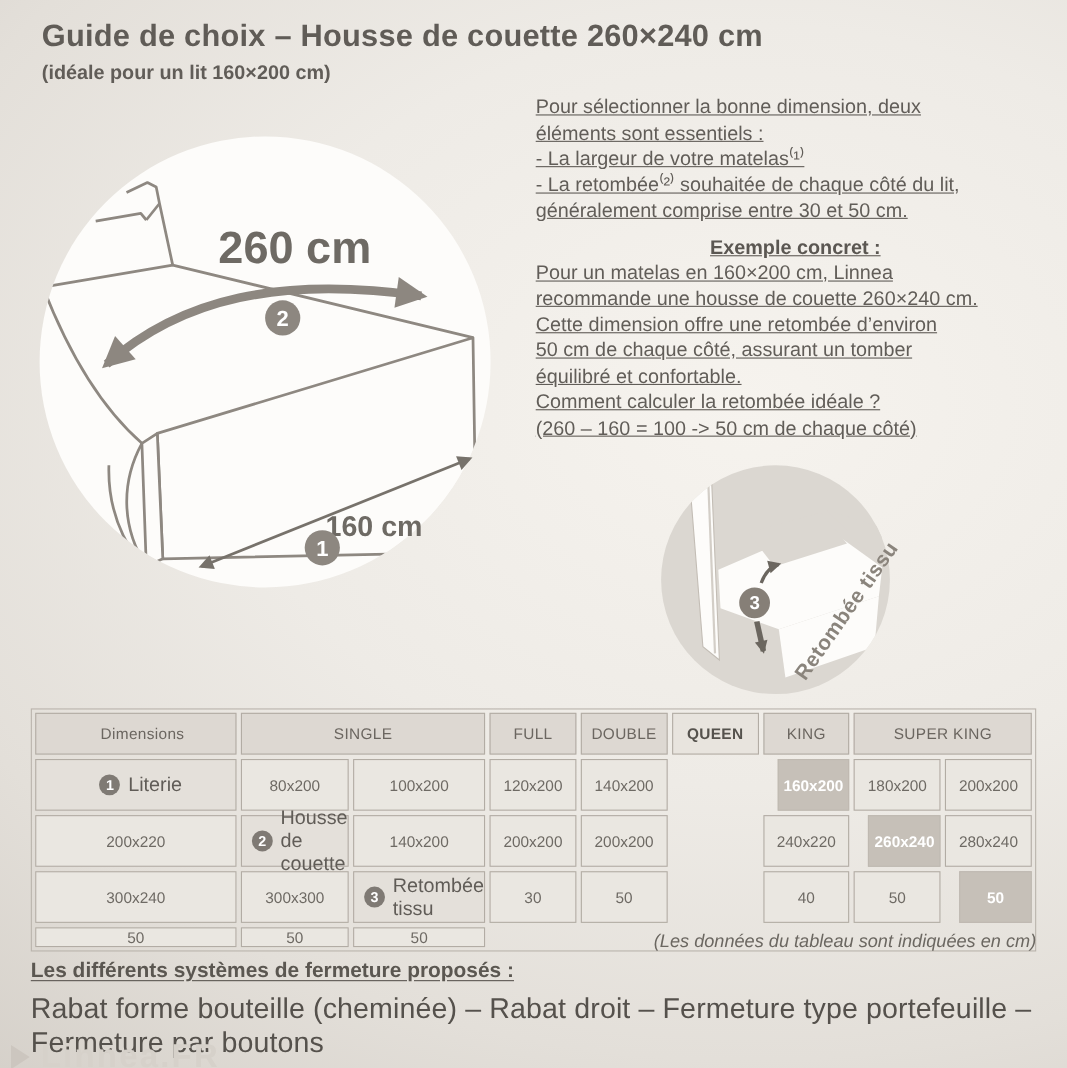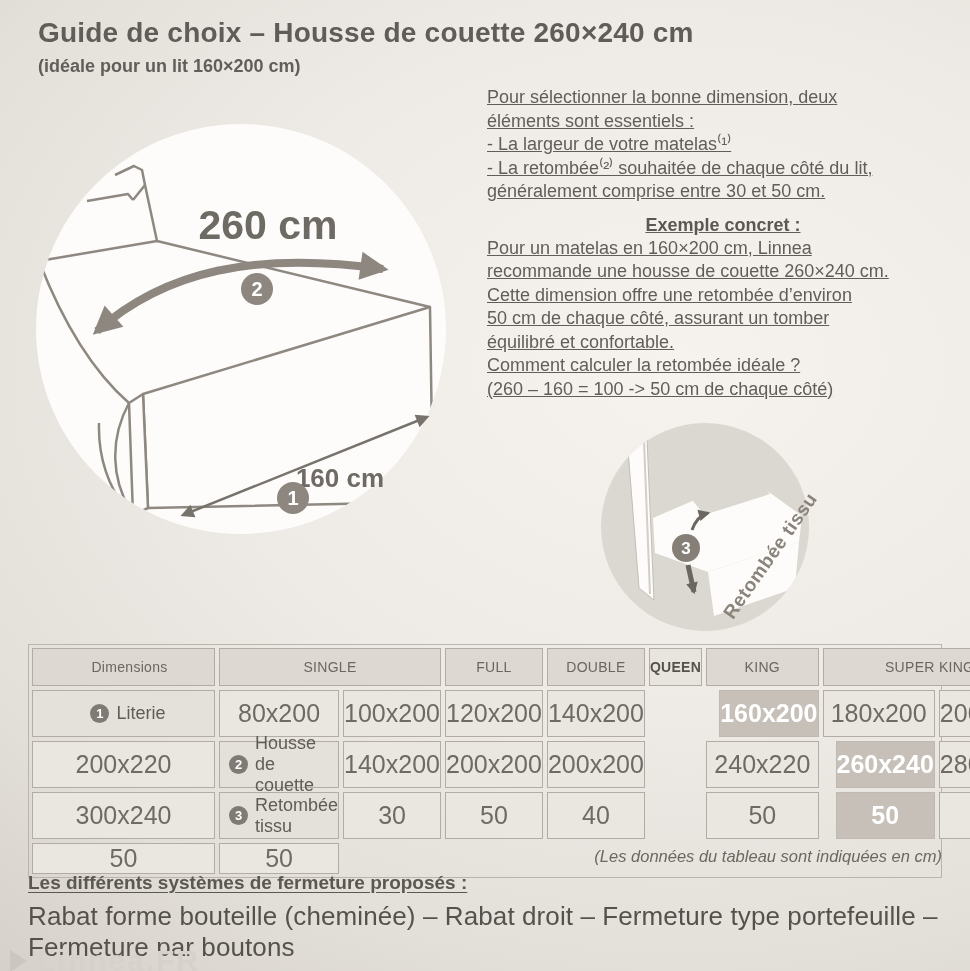--- a/index.html
+++ b/index.html
@@ -35,21 +35,21 @@
     display:grid; grid-template-columns:183px repeat(8, 1fr);
     grid-template-rows:38px 47px 47px 47px; gap:4px; padding:3px;
     border:1px solid #bab4ac;
   }
   .size-table > div { display:flex; align-items:center; justify-content:center; border:1px solid #b2aca4; }
   .th { background:#ddd8d2; color:#6b6660; font-size:14px; letter-spacing:0.3px; }
   .th-corner { justify-content:flex-start; padding-left:12px; }
   .th-queen { background:#e8e4de; font-weight:700; color:#55524d; }
   .span2 { grid-column:span 2; }
   .rl { background:#e4e0da; color:#605c57; font-size:18px; justify-content:flex-start; padding-left:9px; gap:7px; }
-  .td { background:#eae7e1; color:#6e6a64; font-size:25px; }
+  .td { background:#eae7e1; color:#6e6a64; font-size:14px; }
   .hl { background:#c6c0b8 !important; color:#ffffff !important; font-weight:700; border-color:#bfb9b1 !important;margin-left:13px; }
   .band { grid-column:6; grid-row:2 / span 3; margin:-4px; background:#cbc5bd; border:none !important; z-index:-1; }
   .badge {
     width:19px; height:19px; min-width:19px; border-radius:50%; background:#7f7a74; color:#fff;
     display:flex; align-items:center; justify-content:center; font-size:13px; font-weight:700;
   }
 
   .tbl-note { position:absolute; right:28px; top:847px; font-size:16.5px; font-style:italic; color:#6b6761; }
 
   
@@ -173,20 +173,21 @@
       <span class="badge">2</span>
       <span>Housse de couette</span>
     </div>
     <div class="td">140x200</div>
     <div class="td">200x200</div>
     <div class="td">200x200</div>
     <div class="td">240x220</div>
     <div class="td hl">260x240</div>
     <div class="td">280x240</div>
     <div class="td">300x240</div>
+    <div class="td">300x300</div>
 
     <div class="rl">
       <span class="badge">3</span>
       <span>Retombée tissu</span>
     </div>
     <div class="td">30</div>
     <div class="td">50</div>
     <div class="td">40</div>
     <div class="td">50</div>
     <div class="td hl">50</div>

